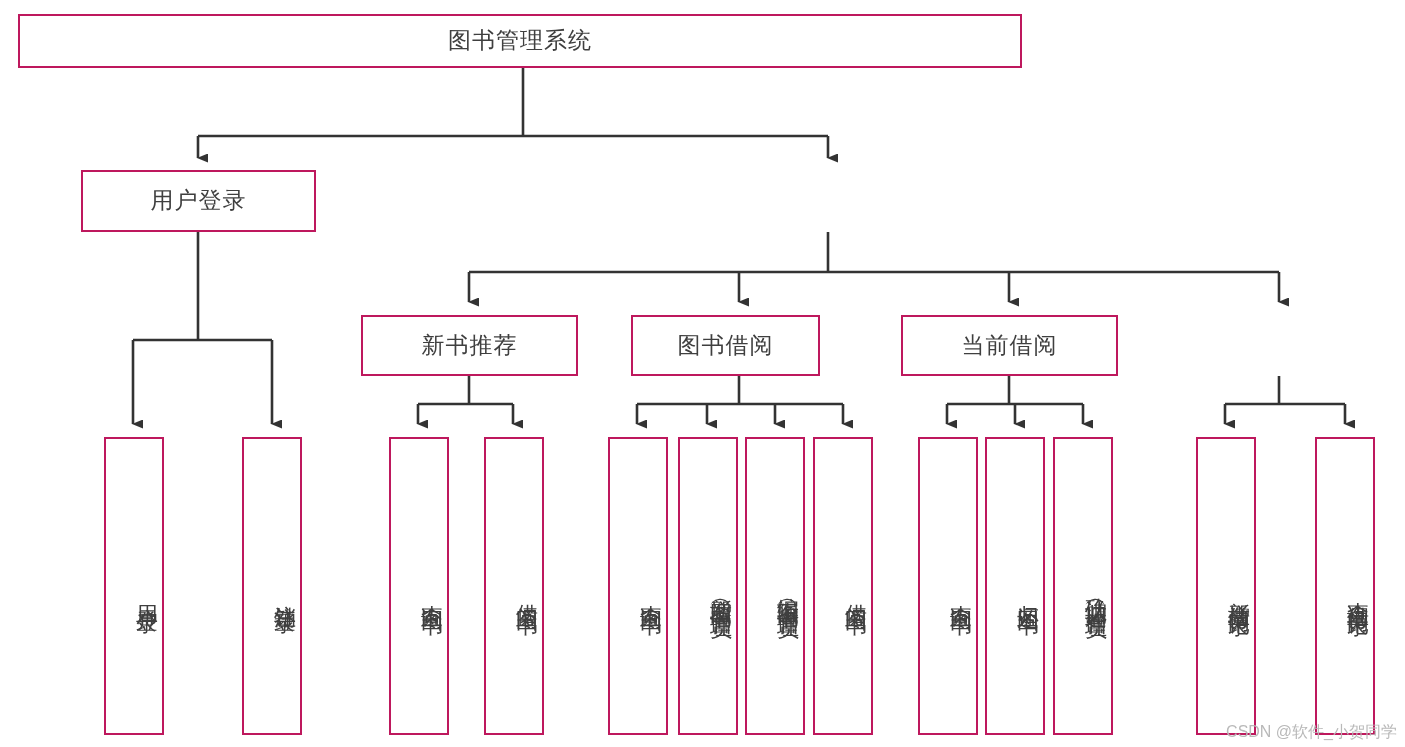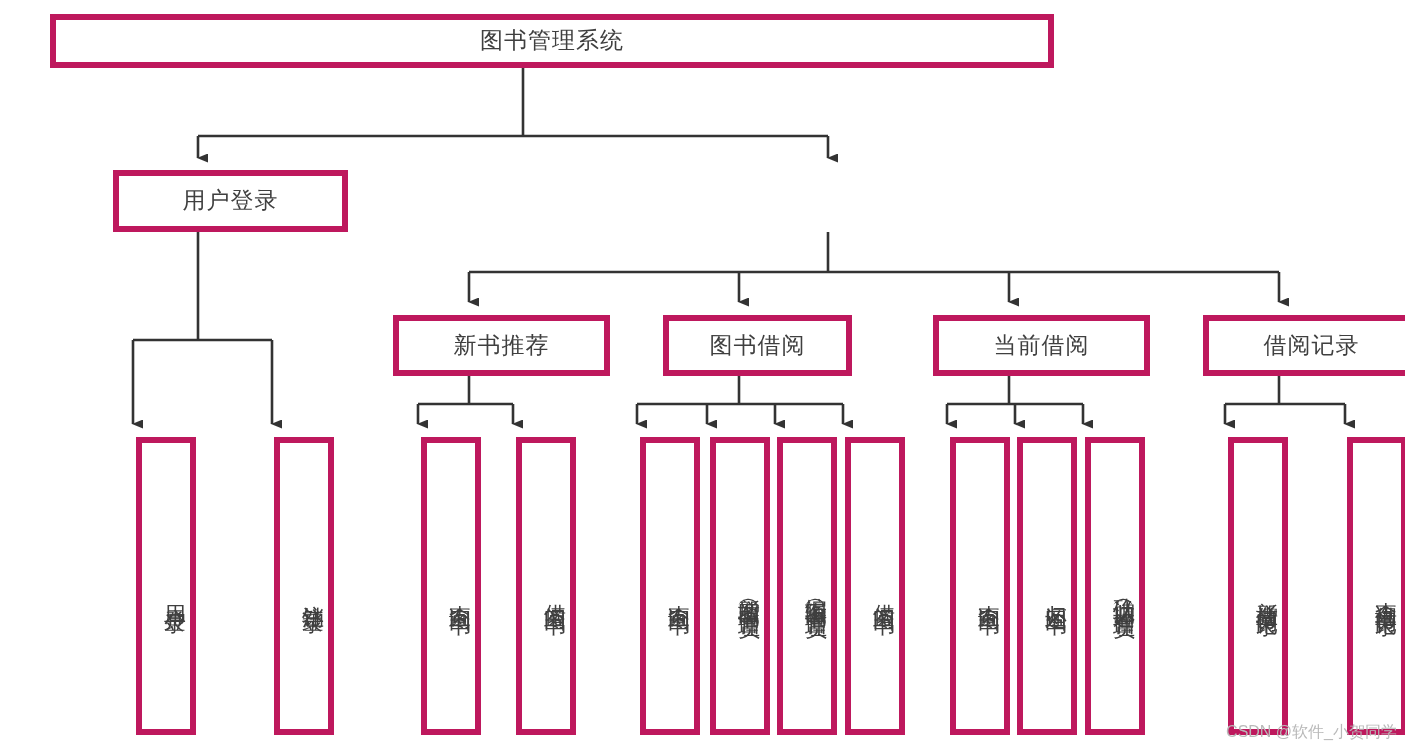--- a/index.html
+++ b/index.html
@@ -16,28 +16,27 @@
     overflow: hidden;
   }
   #wires {
     position: absolute;
     left: 0; top: 0;
     width: 1405px; height: 747px;
     pointer-events: none;
   }
   .node {
     position: absolute;
-    border: 6px solid #be185d;
+    border: 2px solid #be185d;
     background: #ffffff;
     display: flex;
     align-items: center;
     justify-content: center;
     color: #3f3f3f;
     z-index: 2;
-    margin-left: 32px;
   }
   .node.horiz {
     font-size: 23px;
     letter-spacing: 1px;
     line-height: 1.2;
   }
   .node.vert {
     writing-mode: vertical-rl;
     text-orientation: upright;
     font-size: 22px;
@@ -126,23 +125,20 @@
 
   <div class="node horiz" style="left:361px; top:315px; width:217px; height:61px;">
     <span class="lbl">新书推荐</span>
   </div>
   <div class="node horiz" style="left:631px; top:315px; width:189px; height:61px;">
     <span class="lbl">图书借阅</span>
   </div>
   <div class="node horiz" style="left:901px; top:315px; width:217px; height:61px;">
     <span class="lbl">当前借阅</span>
   </div>
-  <div class="node horiz" style="left:1171px; top:315px; width:217px; height:61px;">
-    <span class="lbl">借阅记录</span>
-  </div>
 
   <div class="node vert" style="left:104px; top:437px; width:60px; height:298px;">
     <span class="lbl">用户登录</span>
   </div>
   <div class="node vert" style="left:242px; top:437px; width:60px; height:298px;">
     <span class="lbl">注销登录</span>
   </div>
 
   <div class="node vert" style="left:389px; top:437px; width:60px; height:298px;">
     <span class="lbl">查询图书</span>

